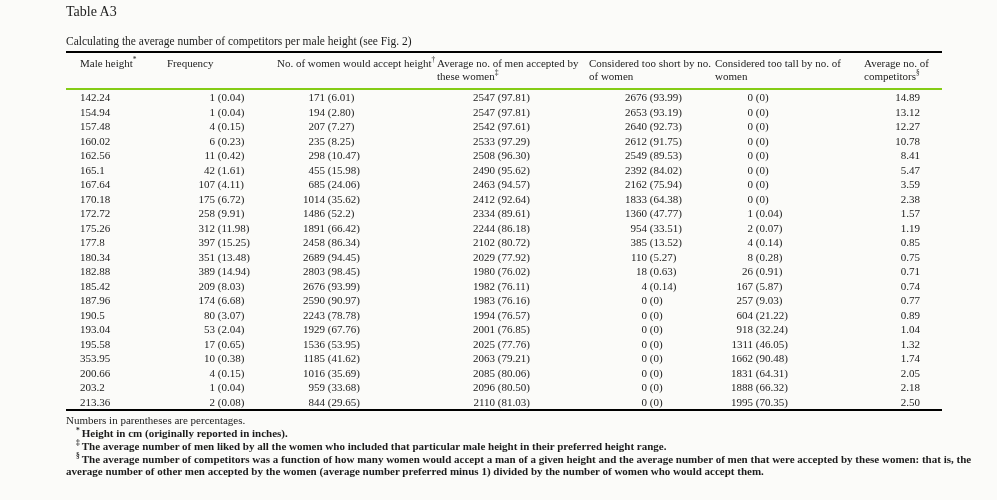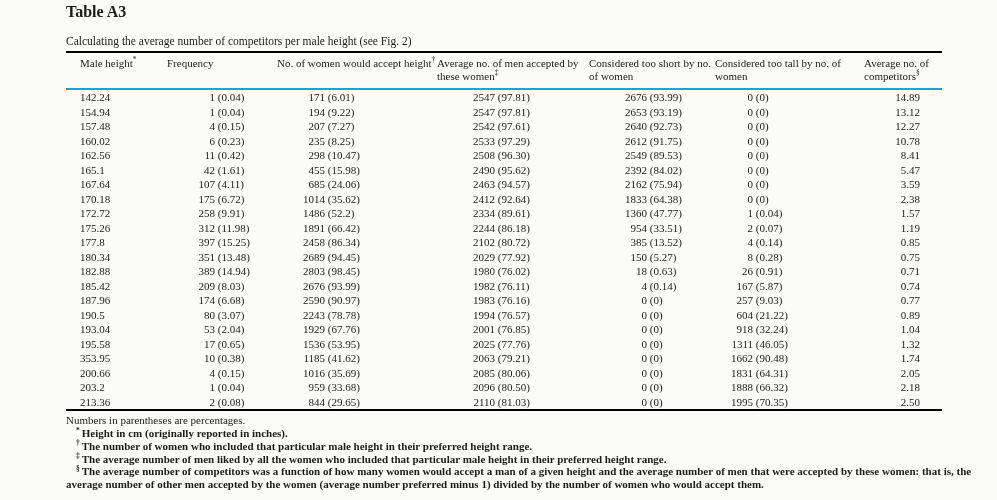--- a/index.html
+++ b/index.html
@@ -3,30 +3,30 @@
 <meta charset="utf-8">
 <style>
   html, body { margin: 0; padding: 0; }
   body {
     width: 997px; height: 500px; overflow: hidden;
     background: #fbfbf9;
     color: #1c1c1c;
     font-family: "Liberation Serif", "DejaVu Serif", serif;
   }
   .page { padding: 5px 9px 0 66px; }
-  .table-label { font-weight: bold; font-size: 16px; line-height: 13px; }
+  .table-label { font-weight: normal; font-size: 14px; line-height: 13px; }
   .table-caption { font-size: 11.5px; line-height: 13px; margin-top: 17px; }
 
   table.data-table {
     border-collapse: collapse; table-layout: fixed;
     width: 876px; margin-top: 3px;
     border-top: 2px solid #000; border-bottom: 2px solid #000;
   }
   thead th {
-    border-bottom: 2px solid #0ea5e9;
+    border-bottom: 2px solid #84cc16;
     text-align: left; vertical-align: top; font-weight: normal;
     font-size: 11px; line-height: 13.2px;
     padding: 4px 0 5px 0;
   }
   th.col-0, td.col-0 { padding-left: 14px; }
   tbody tr { height: 14.5px; }
   tbody td {
     font-size: 11px; line-height: 14.5px; padding: 0;
     white-space: nowrap; vertical-align: top;
   }
@@ -79,21 +79,21 @@
           <td class="col-1"><span class="num num-c1">1</span><span> (0.04)</span></td>
           <td class="col-2"><span class="num num-c2">171</span><span> (6.01)</span></td>
           <td class="col-3"><span class="num num-c3">2547</span><span> (97.81)</span></td>
           <td class="col-4"><span class="num num-c4">2676</span><span> (93.99)</span></td>
           <td class="col-5"><span class="num num-c5">0</span><span> (0)</span></td>
           <td class="col-6"><span class="num num-c6">14.89</span></td>
         </tr>
         <tr>
           <td class="col-0">154.94</td>
           <td class="col-1"><span class="num num-c1">1</span><span> (0.04)</span></td>
-          <td class="col-2"><span class="num num-c2">194</span><span> (9.22)</span></td>
+          <td class="col-2"><span class="num num-c2">194</span><span> (2.80)</span></td>
           <td class="col-3"><span class="num num-c3">2547</span><span> (97.81)</span></td>
           <td class="col-4"><span class="num num-c4">2653</span><span> (93.19)</span></td>
           <td class="col-5"><span class="num num-c5">0</span><span> (0)</span></td>
           <td class="col-6"><span class="num num-c6">13.12</span></td>
         </tr>
         <tr>
           <td class="col-0">157.48</td>
           <td class="col-1"><span class="num num-c1">4</span><span> (0.15)</span></td>
           <td class="col-2"><span class="num num-c2">207</span><span> (7.27)</span></td>
           <td class="col-3"><span class="num num-c3">2542</span><span> (97.61)</span></td>
@@ -171,21 +171,21 @@
           <td class="col-3"><span class="num num-c3">2102</span><span> (80.72)</span></td>
           <td class="col-4"><span class="num num-c4">385</span><span> (13.52)</span></td>
           <td class="col-5"><span class="num num-c5">4</span><span> (0.14)</span></td>
           <td class="col-6"><span class="num num-c6">0.85</span></td>
         </tr>
         <tr>
           <td class="col-0">180.34</td>
           <td class="col-1"><span class="num num-c1">351</span><span> (13.48)</span></td>
           <td class="col-2"><span class="num num-c2">2689</span><span> (94.45)</span></td>
           <td class="col-3"><span class="num num-c3">2029</span><span> (77.92)</span></td>
-          <td class="col-4"><span class="num num-c4">150</span><span> (5.27)</span></td>
+          <td class="col-4"><span class="num num-c4">110</span><span> (5.27)</span></td>
           <td class="col-5"><span class="num num-c5">8</span><span> (0.28)</span></td>
           <td class="col-6"><span class="num num-c6">0.75</span></td>
         </tr>
         <tr>
           <td class="col-0">182.88</td>
           <td class="col-1"><span class="num num-c1">389</span><span> (14.94)</span></td>
           <td class="col-2"><span class="num num-c2">2803</span><span> (98.45)</span></td>
           <td class="col-3"><span class="num num-c3">1980</span><span> (76.02)</span></td>
           <td class="col-4"><span class="num num-c4">18</span><span> (0.63)</span></td>
           <td class="col-5"><span class="num num-c5">26</span><span> (0.91)</span></td>
@@ -271,17 +271,16 @@
           <td class="col-4"><span class="num num-c4">0</span><span> (0)</span></td>
           <td class="col-5"><span class="num num-c5">1995</span><span> (70.35)</span></td>
           <td class="col-6"><span class="num num-c6">2.50</span></td>
         </tr>
       </tbody>
   </table>
 
   <div class="fn-general">Numbers in parentheses are percentages.</div>
   <div class="footnotes" id="footnotes">
       <div class="footnote"><sup>*</sup>Height in cm (originally reported in inches).</div>
-      <div class="footnote"><sup>†</sup>The number of women who included that particular male height in their preferred height range.</div>
       <div class="footnote"><sup>‡</sup>The average number of men liked by all the women who included that particular male height in their preferred height range.</div>
       <div class="footnote"><sup>§</sup>The average number of competitors was a function of how many women would accept a man of a given height and the average number of men that were accepted by these women: that is, the average number of other men accepted by the women (average number preferred minus 1) divided by the number of women who would accept them.</div>
     </div>
 </div>
 
 </body></html>

